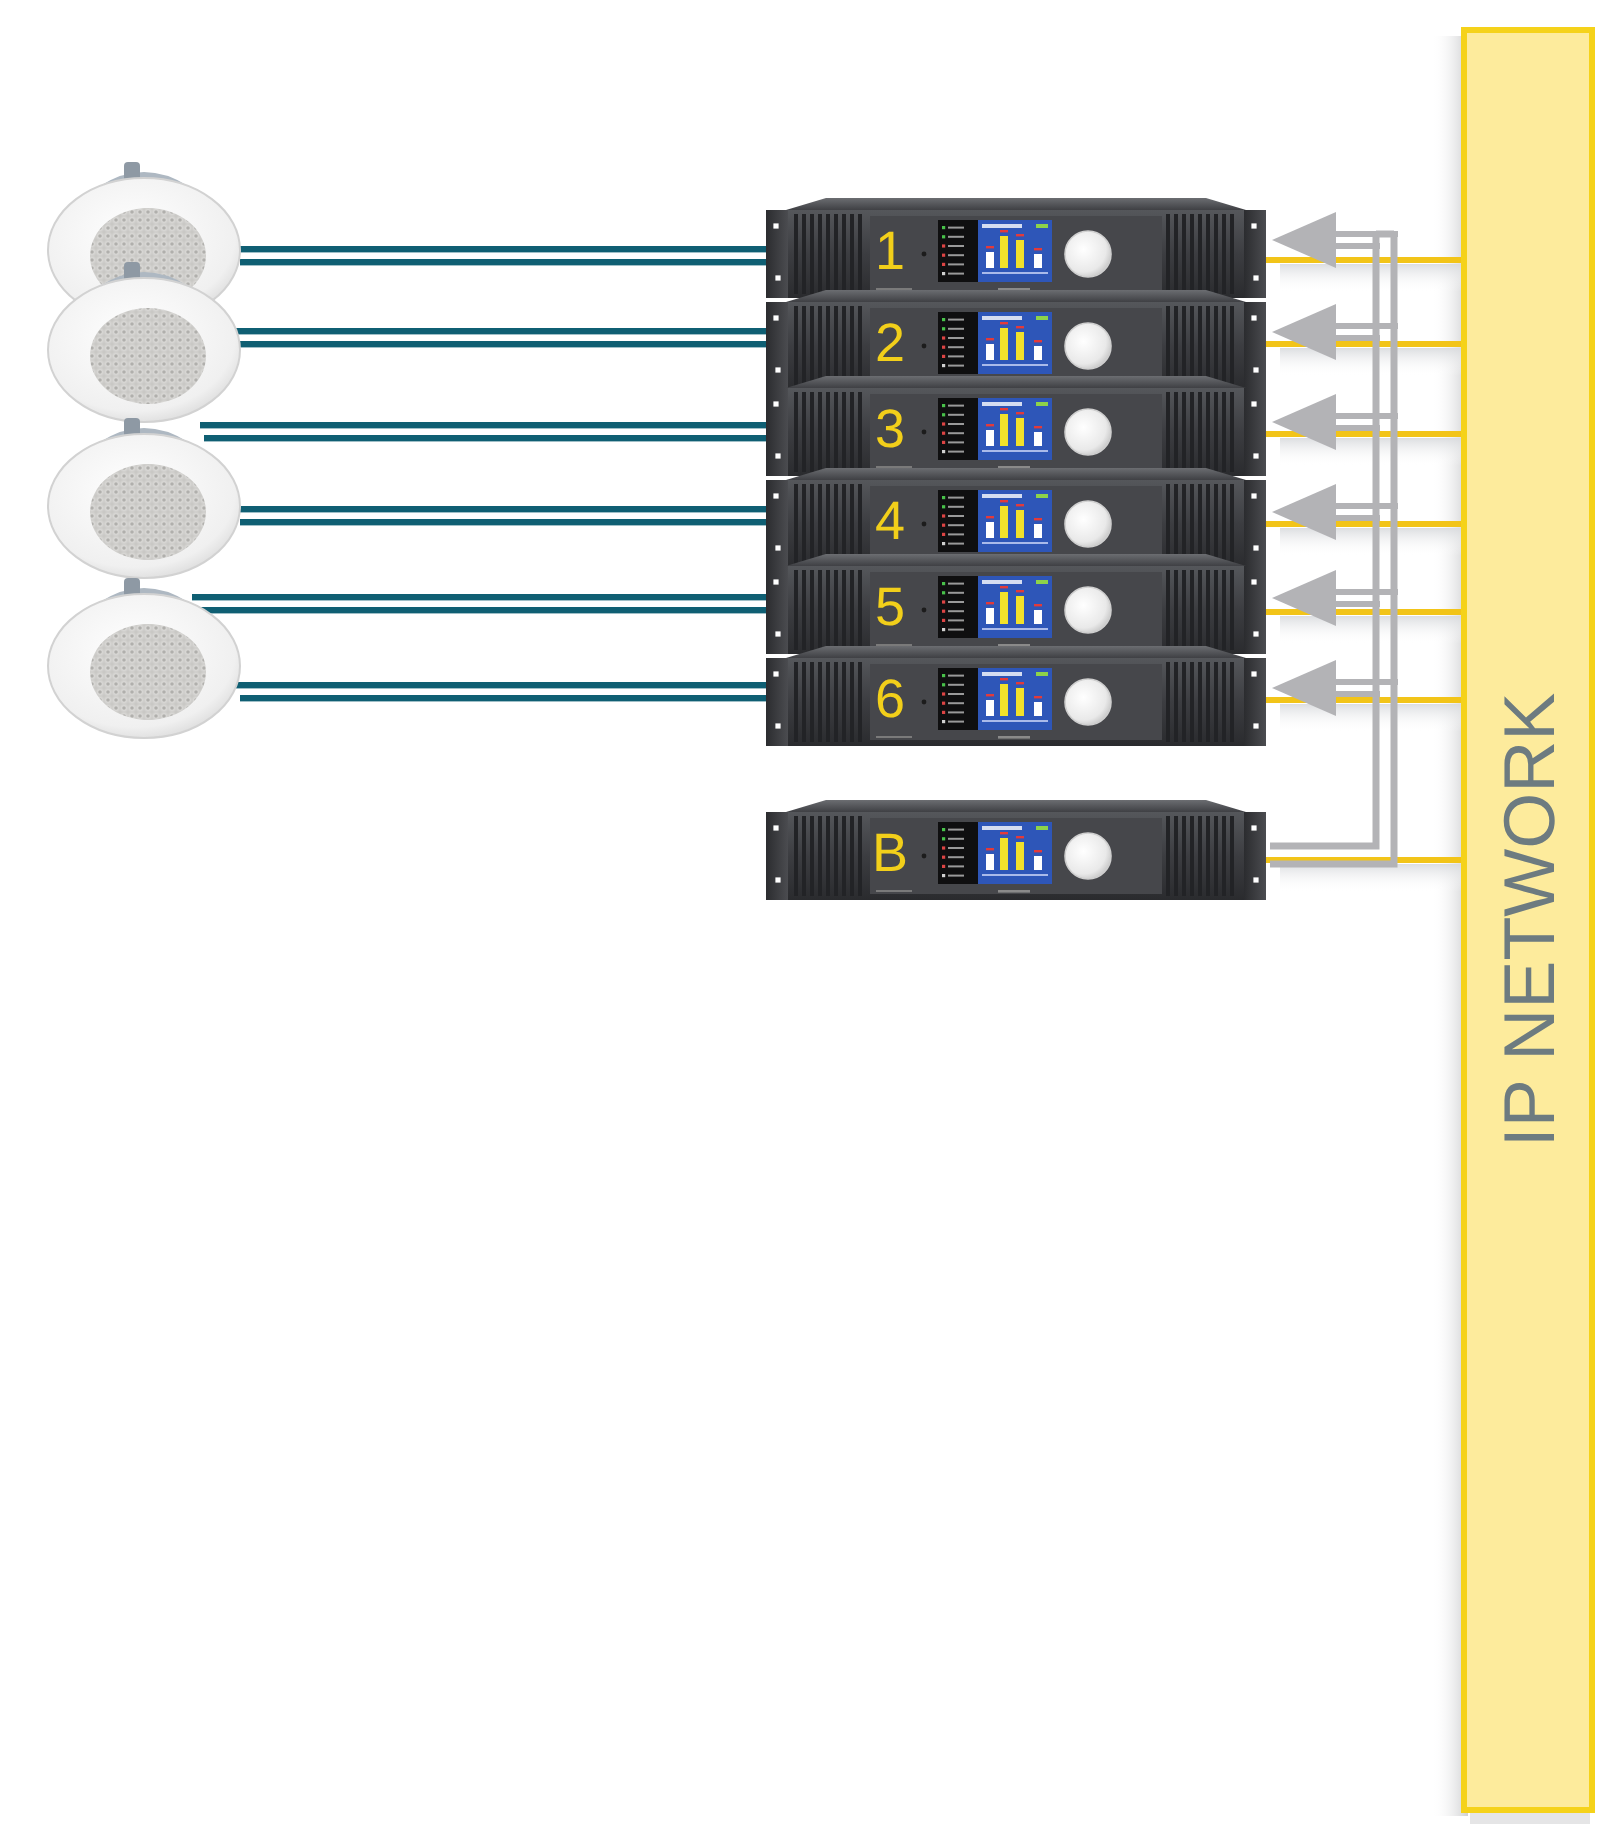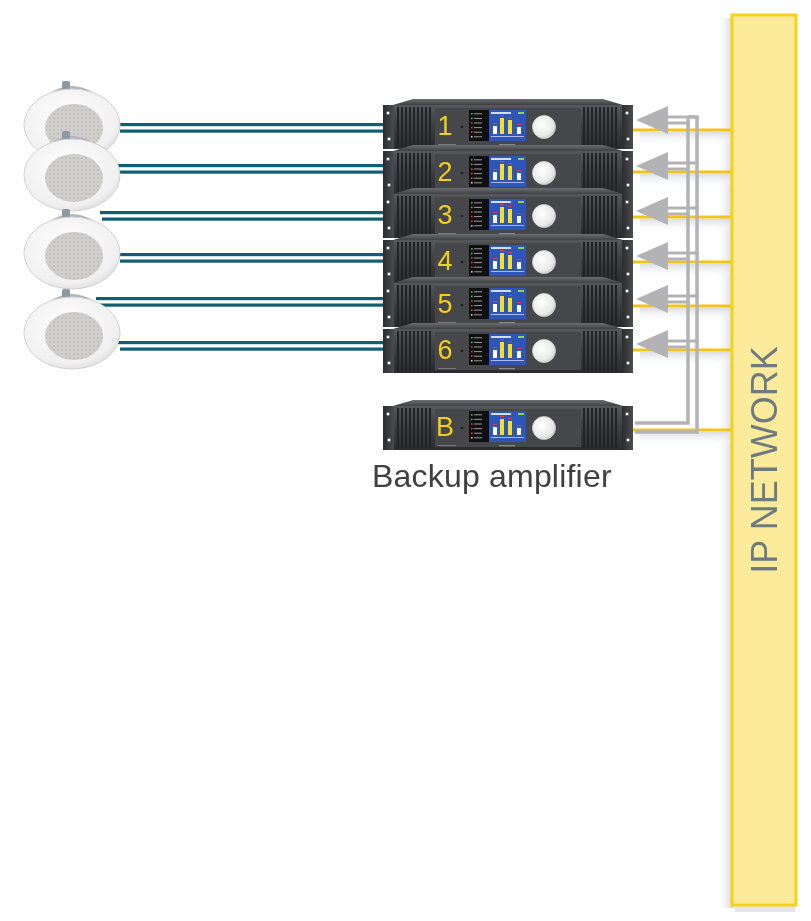--- a/index.html
+++ b/index.html
@@ -580,15 +580,14 @@
   <div id="amp-labels">
       <div class="amp-num" style="left: 445px; top: 126px;">1</div>
       <div class="amp-num" style="left: 445px; top: 172px;">2</div>
       <div class="amp-num" style="left: 445px; top: 215px;">3</div>
       <div class="amp-num" style="left: 445px; top: 261px;">4</div>
       <div class="amp-num" style="left: 445px; top: 304px;">5</div>
       <div class="amp-num" style="left: 445px; top: 350px;">6</div>
       <div class="amp-num" style="left: 445px; top: 427px;">B</div>
     </div>
 
-  <div class="caption">Backup amplifier</div>
   <div class="net-label">IP NETWORK</div>
 </div>
 
 </body></html>

